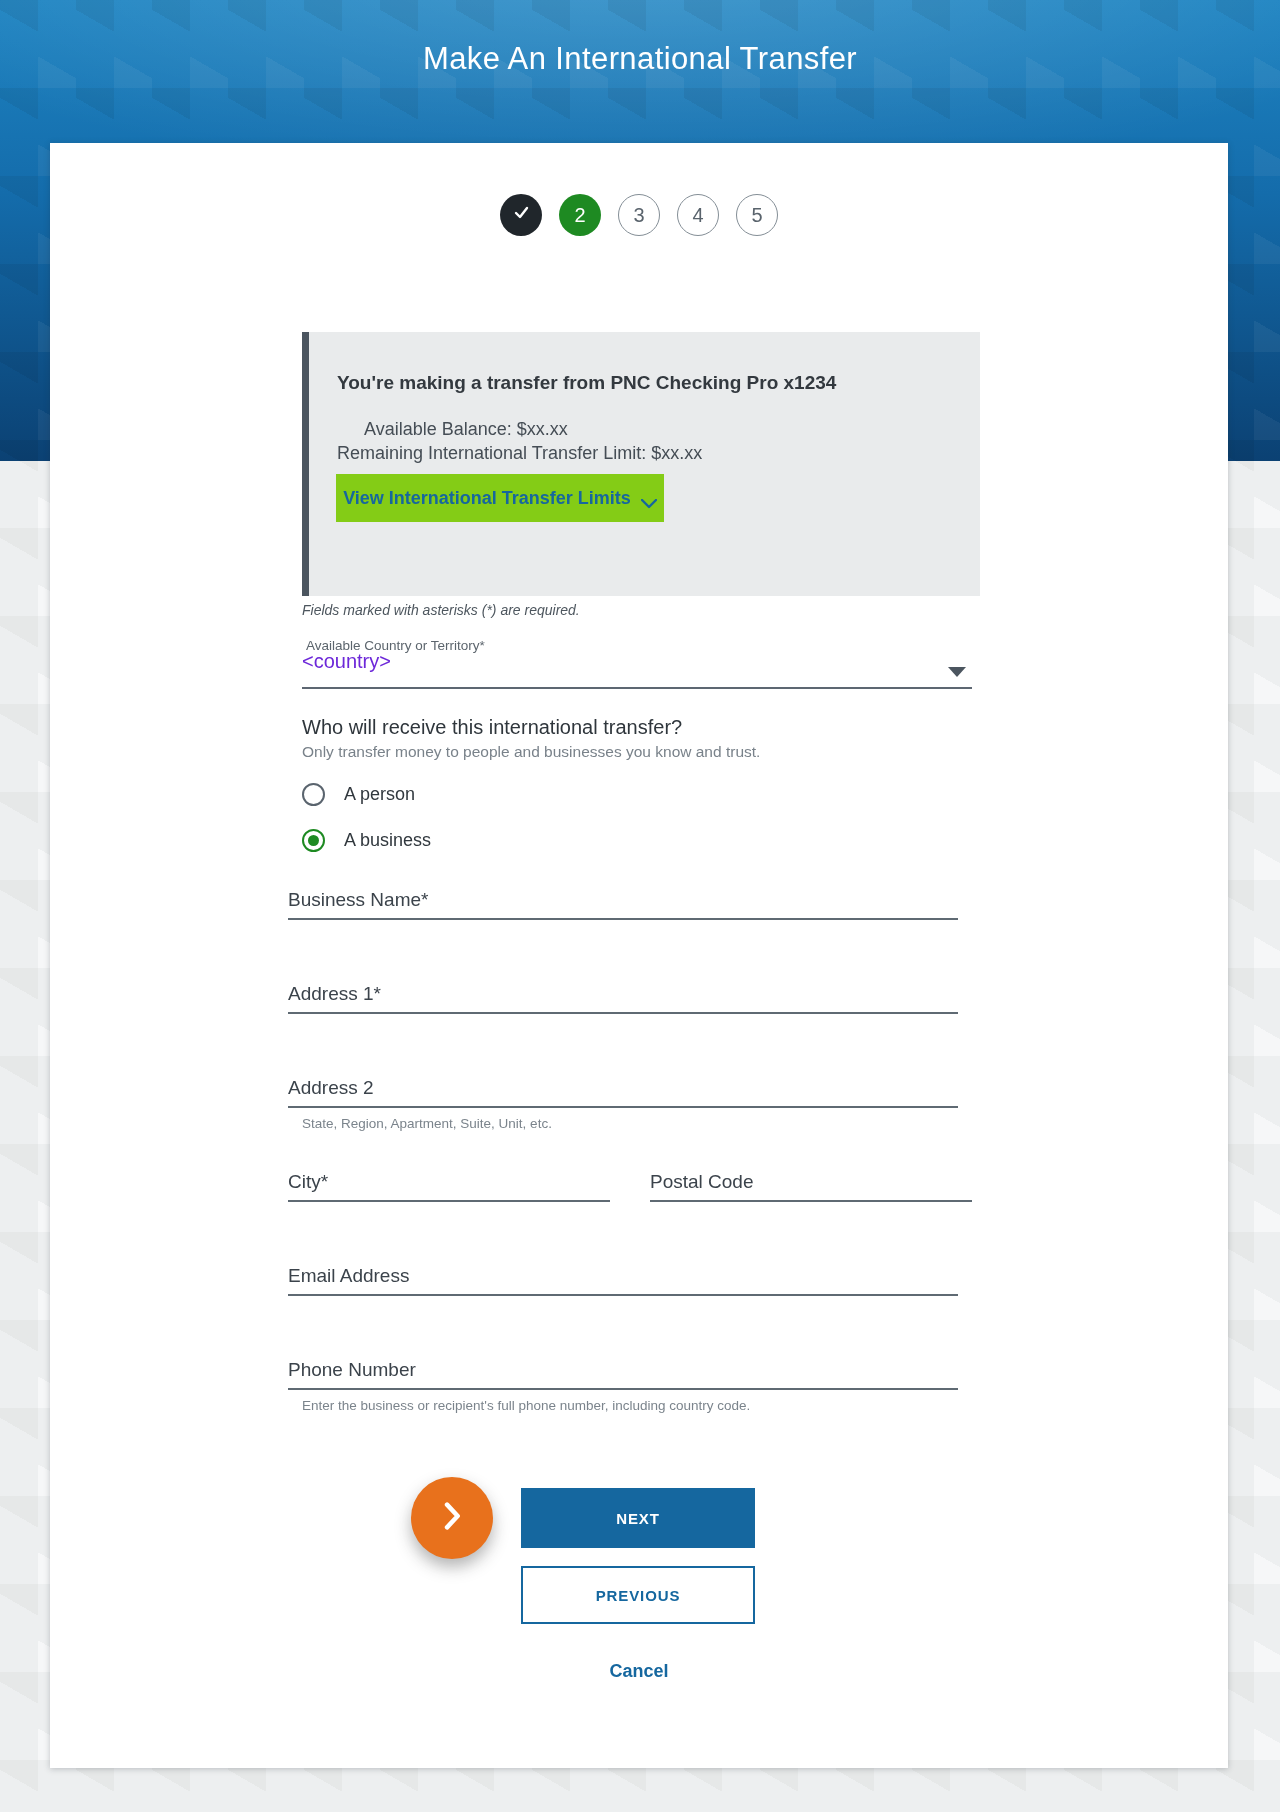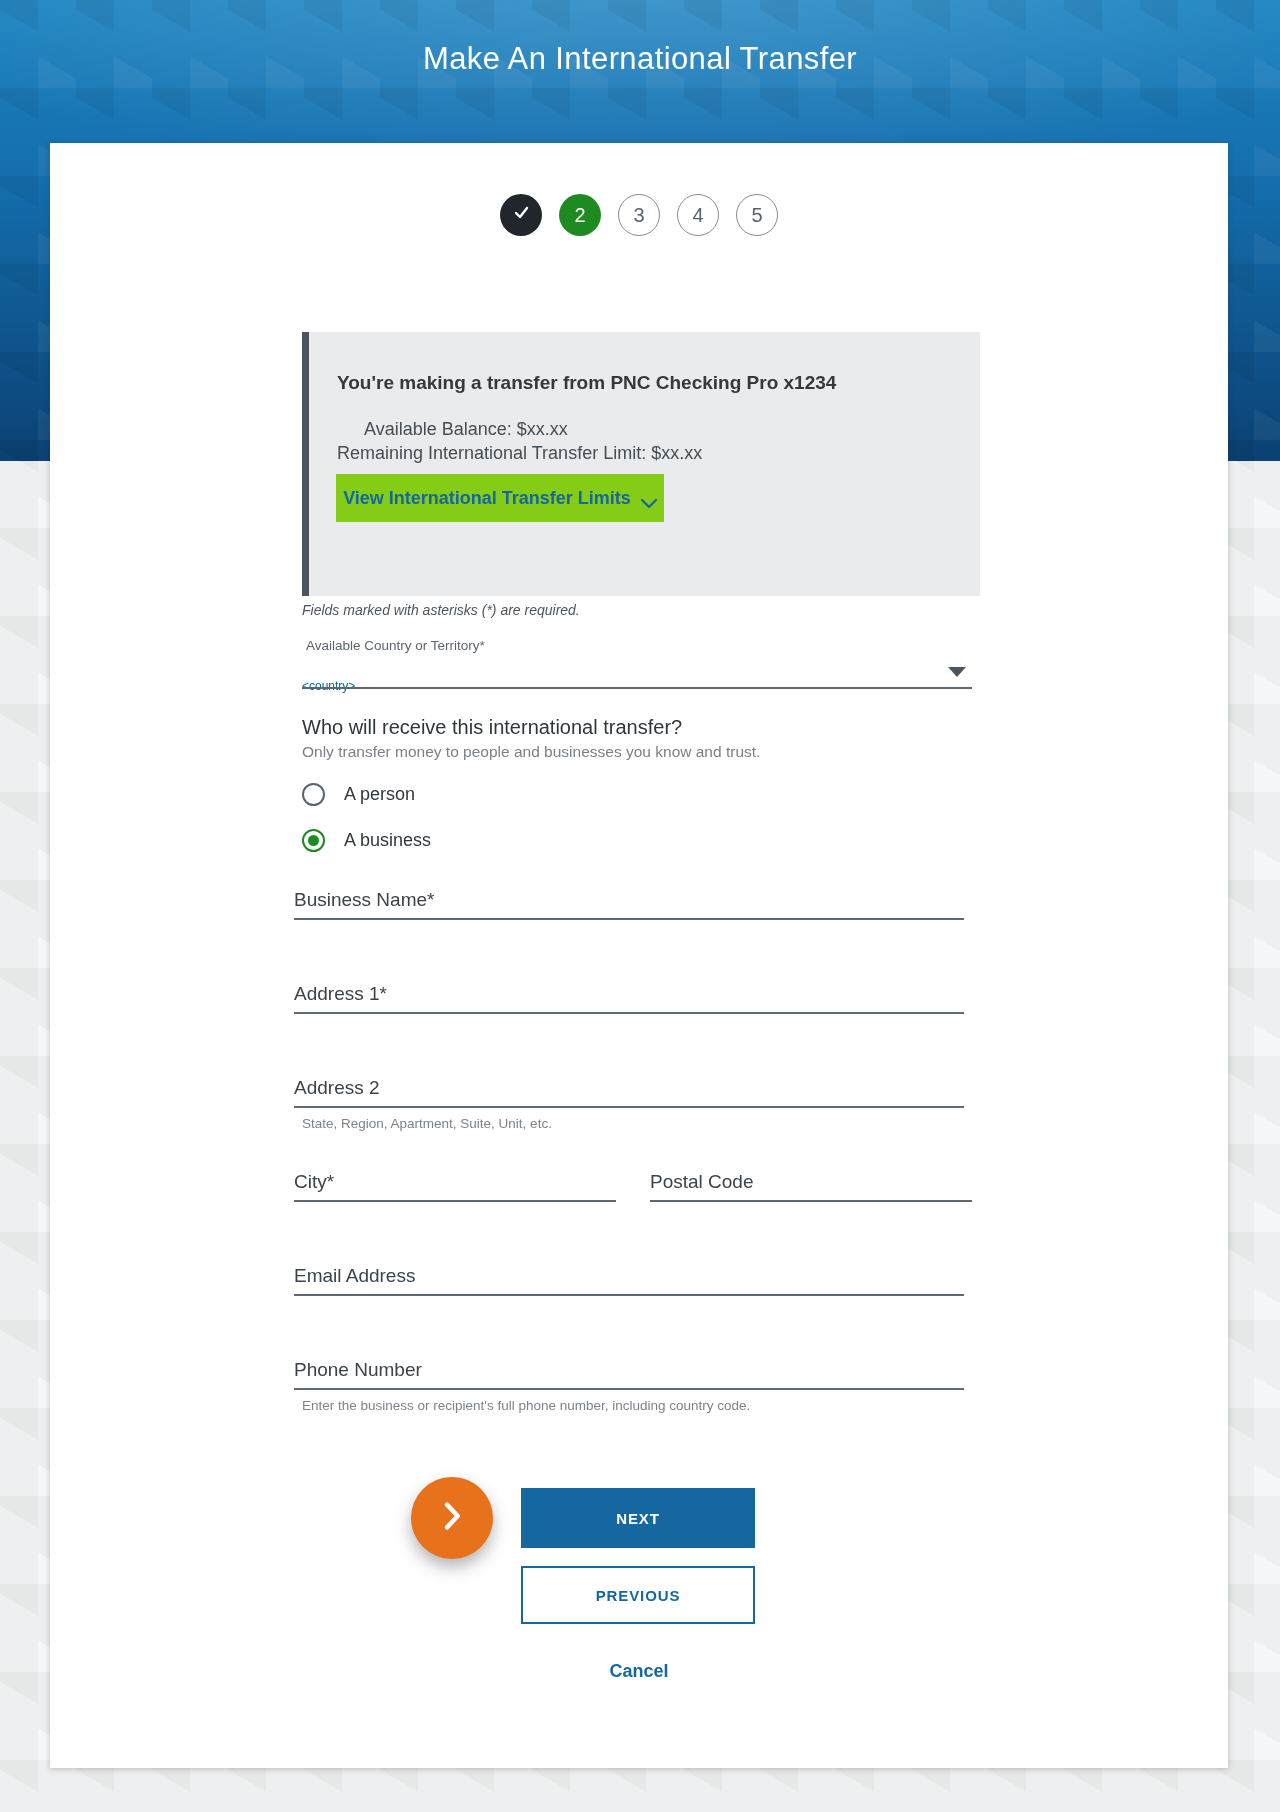--- a/index.html
+++ b/index.html
@@ -63,38 +63,38 @@
     background:#84cc16;border:none;cursor:pointer;
     display:flex;align-items:center;justify-content:center;gap:10px;
     color:#16679e;font-size:18px;font-weight:700;font-family:"Liberation Sans",sans-serif;
   }
   .chev-down{width:16px;height:10px;}
   
   .required-note{position:absolute;left:252px;top:459px;font-size:14px;font-style:italic;color:#4d565e;}
   
   .country{position:absolute;left:252px;top:495px;width:670px;height:52px;cursor:pointer;}
   .country-label{position:absolute;left:4px;top:0;font-size:13.5px;color:#5c656d;}
-  .country-value{position:absolute;left:0;top:41px;font-size:12px;color:#0369a1;}
+  .country-value{position:absolute;left:0;top:12px;font-size:20px;color:#6d28d9;}
   .country-line{position:absolute;left:0;top:49px;width:670px;height:0;border-top:2px solid #5d6772;}
   .country-caret{position:absolute;right:6px;top:29px;width:0;height:0;
     border-left:9px solid transparent;border-right:9px solid transparent;border-top:10px solid #4b555f;}
   
   .rt-question{position:absolute;left:252px;top:573px;font-size:20px;color:#2f363c;}
   .rt-hint{position:absolute;left:252px;top:600px;font-size:15.5px;color:#79828a;}
   .radio-row{position:absolute;left:252px;height:24px;display:flex;align-items:center;gap:19px;cursor:pointer;}
   .radio-row.person{top:639px;}
   .radio-row.business{top:685px;}
   .radio{width:23px;height:23px;border-radius:50%;box-sizing:border-box;background:#fff;
          display:flex;align-items:center;justify-content:center;}
   .radio.off{border:2px solid #5a646e;}
   .radio.on{border:2.5px solid #1e8a22;}
   .radio .dot{width:11px;height:11px;border-radius:50%;background:#1e8a22;}
   .radio-label{font-size:18px;color:#31383e;}
   
-  .field{position:absolute;left:244px;width:670px;}
+  .field{position:absolute;left:238px;width:670px;}
   .field input{
     width:100%;box-sizing:border-box;height:32px;border:none;outline:none;
     border-bottom:2px solid #5f6a73;background:transparent;
     font-family:"Liberation Sans",sans-serif;font-size:19px;color:#30373d;padding:0 0 6px 0;
   }
   .field input::placeholder{color:#3b434b;opacity:1;}
   .f-business{top:745px;}
   .f-address1{top:839px;}
   .f-address2{top:933px;}
   .f-city{top:1027px;width:322px;}

